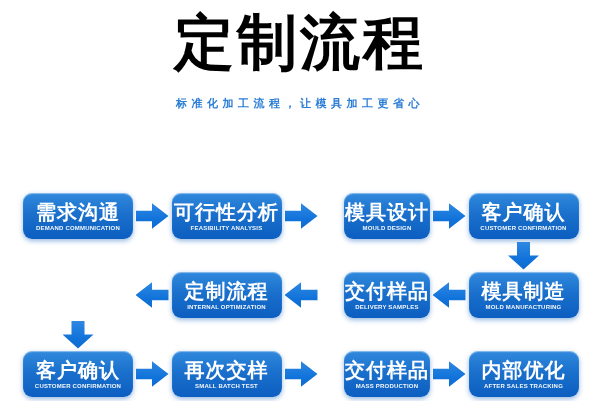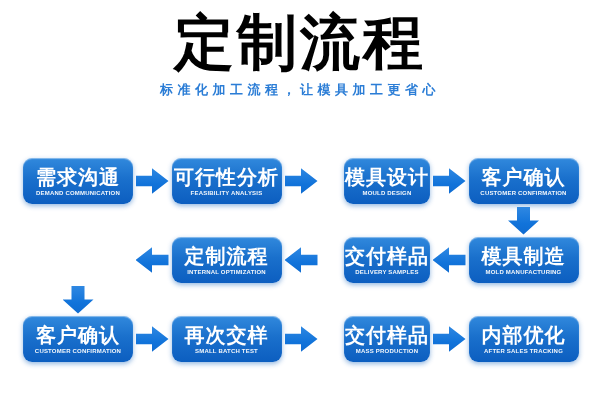--- a/index.html
+++ b/index.html
@@ -8,30 +8,30 @@
 
   .header { text-align: center; padding-top: 14px; }
   .title {
     color: #000000;
     font-size: 60px;
     font-weight: bold;
     letter-spacing: 3px;
     line-height: 58px;
   }
   .subtitle {
-    margin-top: 8px;
+    margin-top: 21px;
     color: #2b7dd6;
-    font-size: 13px;
+    font-size: 11px;
     font-weight: bold;
     letter-spacing: 4.5px;
     line-height: 20px;
   }
 
   .flow {
-    margin-top: 58px;
+    margin-top: 80px;
     display: grid;
     grid-template-columns: 110px 38px 111px 38px 110px 38px 111px;
     grid-template-rows: 46px 33px 46px 33px 46px;
     padding-left: 23px;
   }
   .cell { display: flex; align-items: center; justify-content: center; }
 
   .step {
     width: 110px;
     height: 46px;

